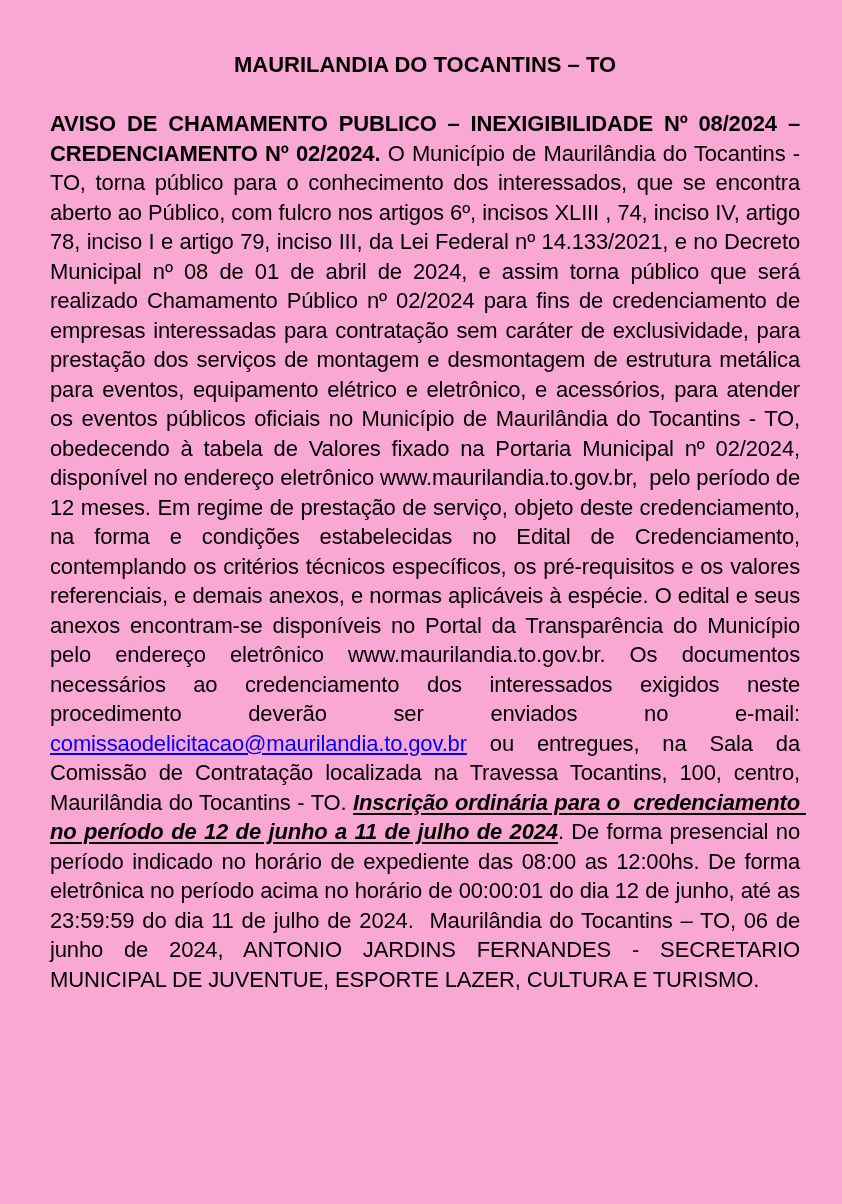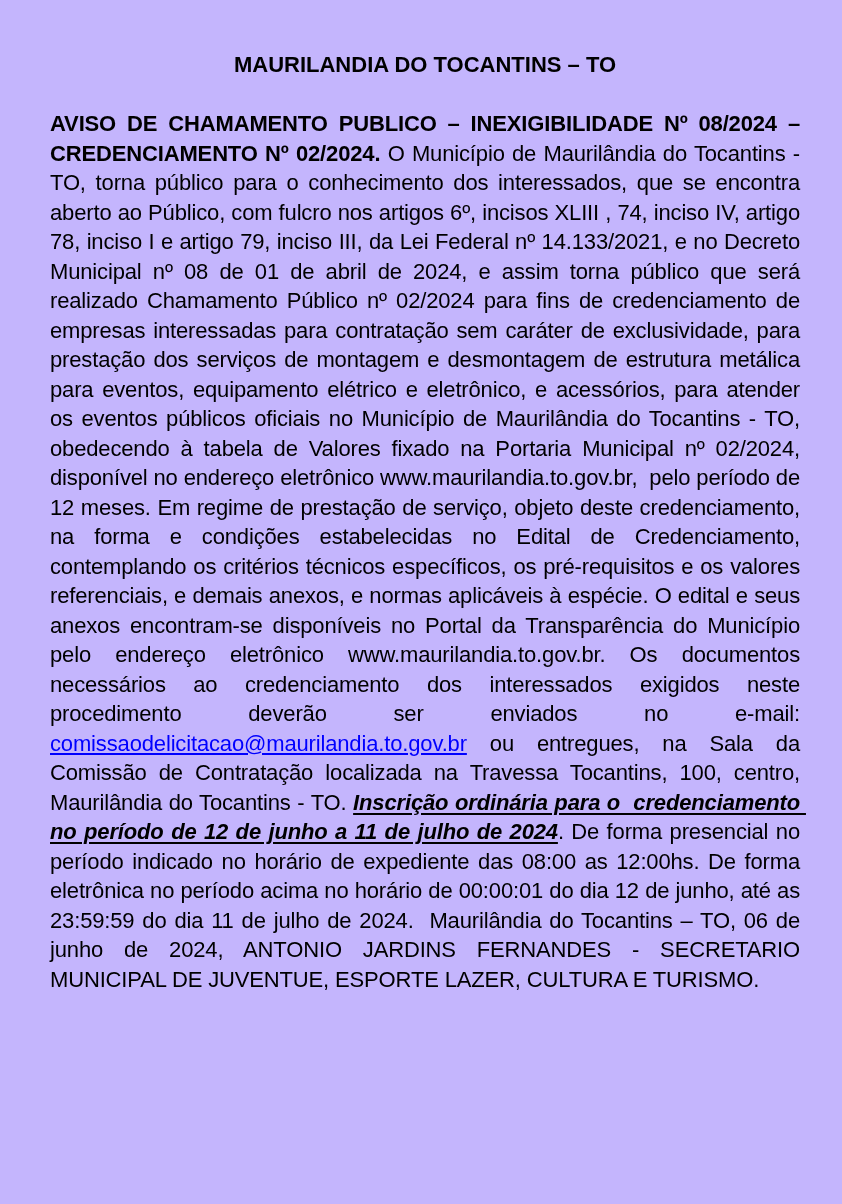--- a/index.html
+++ b/index.html
@@ -5,21 +5,21 @@
   html, body {
     margin: 0;
     padding: 0;
     background: #ffffff;
   }
   .page {
     position: relative;
     box-sizing: border-box;
     width: 842px;
     height: 1204px;
-    background: #c4b5fd;
+    background: #f9a8d4;
     color: #000000;
     font-family: "Liberation Sans", "DejaVu Sans", sans-serif;
     font-size: 22px;
     line-height: 29.5px;
     padding: 50px 42px 0 50px;
     overflow: hidden;
   }
   .doc-header {
     text-align: center;
     font-weight: bold;

